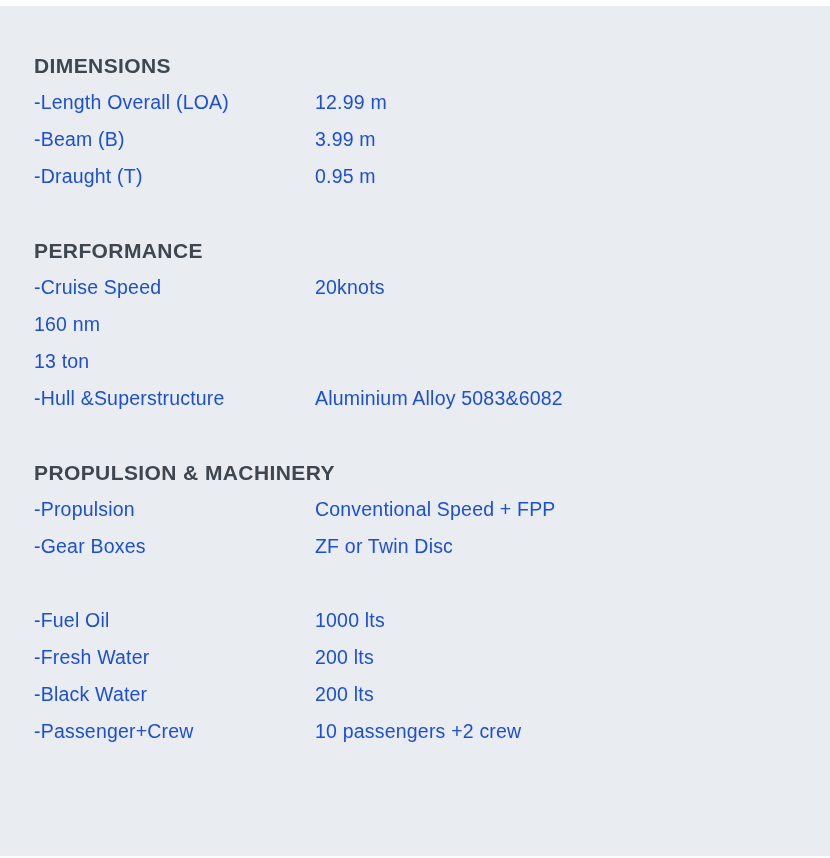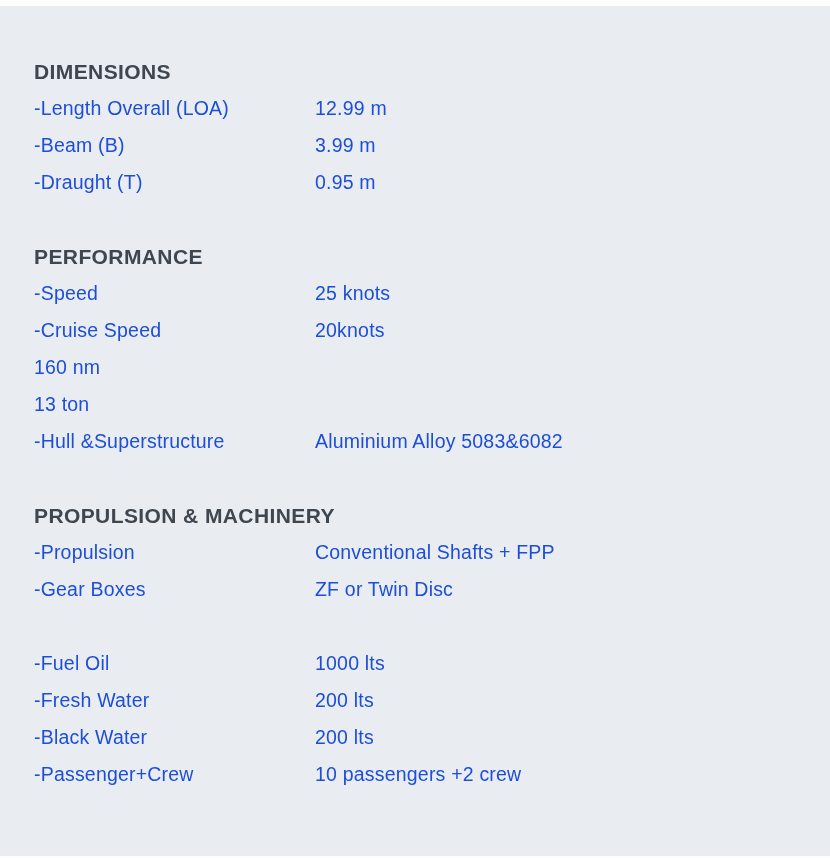--- a/index.html
+++ b/index.html
@@ -20,23 +20,22 @@
     height: 6px;
     background: #fdfdfe;
   }
   .bottom-strip {
     position: absolute;
     bottom: 0; left: 0; right: 0;
     height: 2px;
     background: #fdfdfe;
   }
   .spec-sheet {
-    padding: 28px 20px 0 34px;
+    padding: 47px 20px 0 34px;
     box-sizing: border-box;
-    margin-top: 25px;
   }
   .line {
     height: 37px;
     display: flex;
     align-items: center;
   }
   .section-title {
     margin: 0;
     font-size: 21px;
     font-weight: bold;
@@ -85,24 +84,20 @@
     </div>
   </div>
 
   <div class="section-spacer"></div>
 
   <div class="section">
     <div class="line">
       <h2 class="section-title">PERFORMANCE</h2>
     </div>
     <div class="line spec-row">
-      <span class="spec-label">-Speed</span>
-      <span class="spec-value">25 knots</span>
-    </div>
-    <div class="line spec-row">
       <span class="spec-label">-Cruise Speed</span>
       <span class="spec-value">20knots</span>
     </div>
     <div class="line spec-row">
       <span class="spec-value">160 nm</span>
     </div>
     <div class="line spec-row">
       <span class="spec-value">13 ton</span>
     </div>
     <div class="line spec-row">
@@ -112,21 +107,21 @@
   </div>
 
   <div class="section-spacer"></div>
 
   <div class="section">
     <div class="line">
       <h2 class="section-title">PROPULSION &amp; MACHINERY</h2>
     </div>
     <div class="line spec-row">
       <span class="spec-label">-Propulsion</span>
-      <span class="spec-value">Conventional Shafts + FPP</span>
+      <span class="spec-value">Conventional Speed + FPP</span>
     </div>
     <div class="line spec-row">
       <span class="spec-label">-Gear Boxes</span>
       <span class="spec-value">ZF or Twin Disc</span>
     </div>
   </div>
 
   <div class="section-spacer"></div>
 
   <div class="section">

